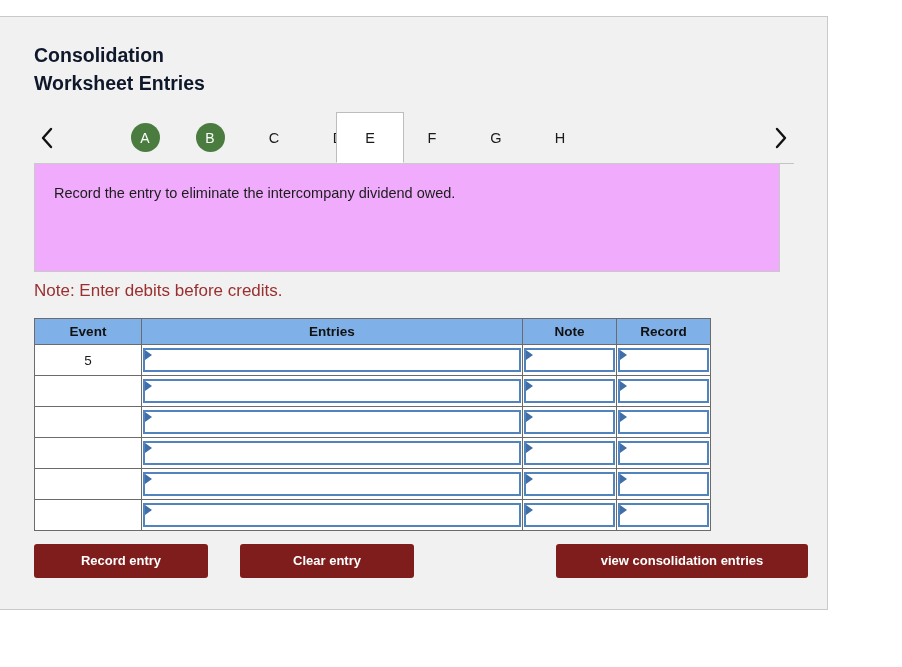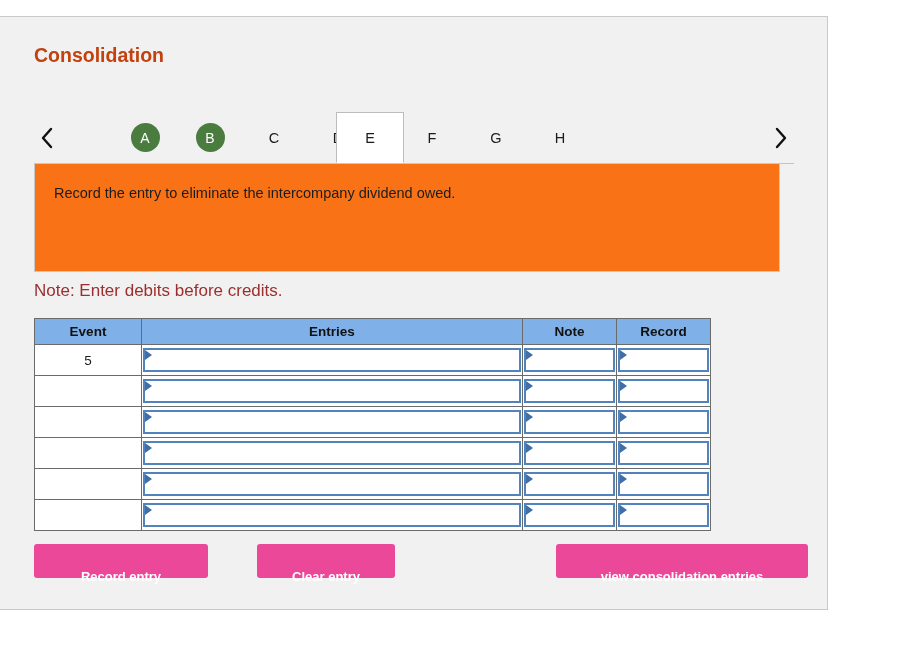--- a/index.html
+++ b/index.html
@@ -29,21 +29,21 @@
   }
 
   
   .title {
     position: absolute;
     left: 34px;
     top: 24px;
     width: 420px;
     font-size: 19.5px;
     font-weight: bold;
-    color: #c2410c;
+    color: #0f172a;
     line-height: 28px;
     letter-spacing: 0px;
   }
   .title .line { display: block; }
 
   
   .tabstrip {
     position: absolute;
     left: 34px;
     top: 112px;
@@ -105,21 +105,21 @@
     z-index: 3;
   }
 
   
   .instruction-box {
     position: absolute;
     left: 34px;
     top: 163px;
     width: 746px;
     height: 109px;
-    background: #f97316;
+    background: #f0abfc;
     border: 1px solid #c9c9c9;
     box-sizing: border-box;
   }
   .instruction-text {
     position: absolute;
     left: 19px;
     top: 19px;
     right: 14px;
     font-size: 14.5px;
     color: #1c1c1c;
@@ -195,43 +195,44 @@
     height: 0;
     border-top: 5px solid transparent;
     border-bottom: 5px solid transparent;
     border-left: 7px solid #3f6ea8;
   }
 
   
   .btn {
     position: absolute;
     height: 34px;
-    background: #ec4899;
+    background: #7f1d1d;
     color: #ffffff;
     border: none;
     border-radius: 3px;
     font-family: "Liberation Sans", "DejaVu Sans", sans-serif;
     font-size: 13px;
     font-weight: bold;
     cursor: pointer;
-    padding: 16px;
+    padding: 0;
     line-height: 34px;
     text-align: center;
   }
   #btn-record { left: 34px;  top: 544px; width: 174px; }
-  #btn-clear  { left: 257px; top: 544px; width: 138px; }
+  #btn-clear  { left: 240px; top: 544px; width: 174px; }
   #btn-view   { left: 556px; top: 544px; width: 252px; font-weight: bold; }
 </style>
 </head>
 <body>
 
 <div class="panel">
 
   <div class="title">
     <span class="line">Consolidation</span>
+    <span class="line">Worksheet Entries</span>
   </div>
 
 </div>
 
 <div class="tabstrip">
   <div class="tab-underline"></div>
 
   <div class="nav-arrow prev">
     <span>
       <svg width="14" height="22" viewBox="0 0 14 22" aria-hidden="true">

